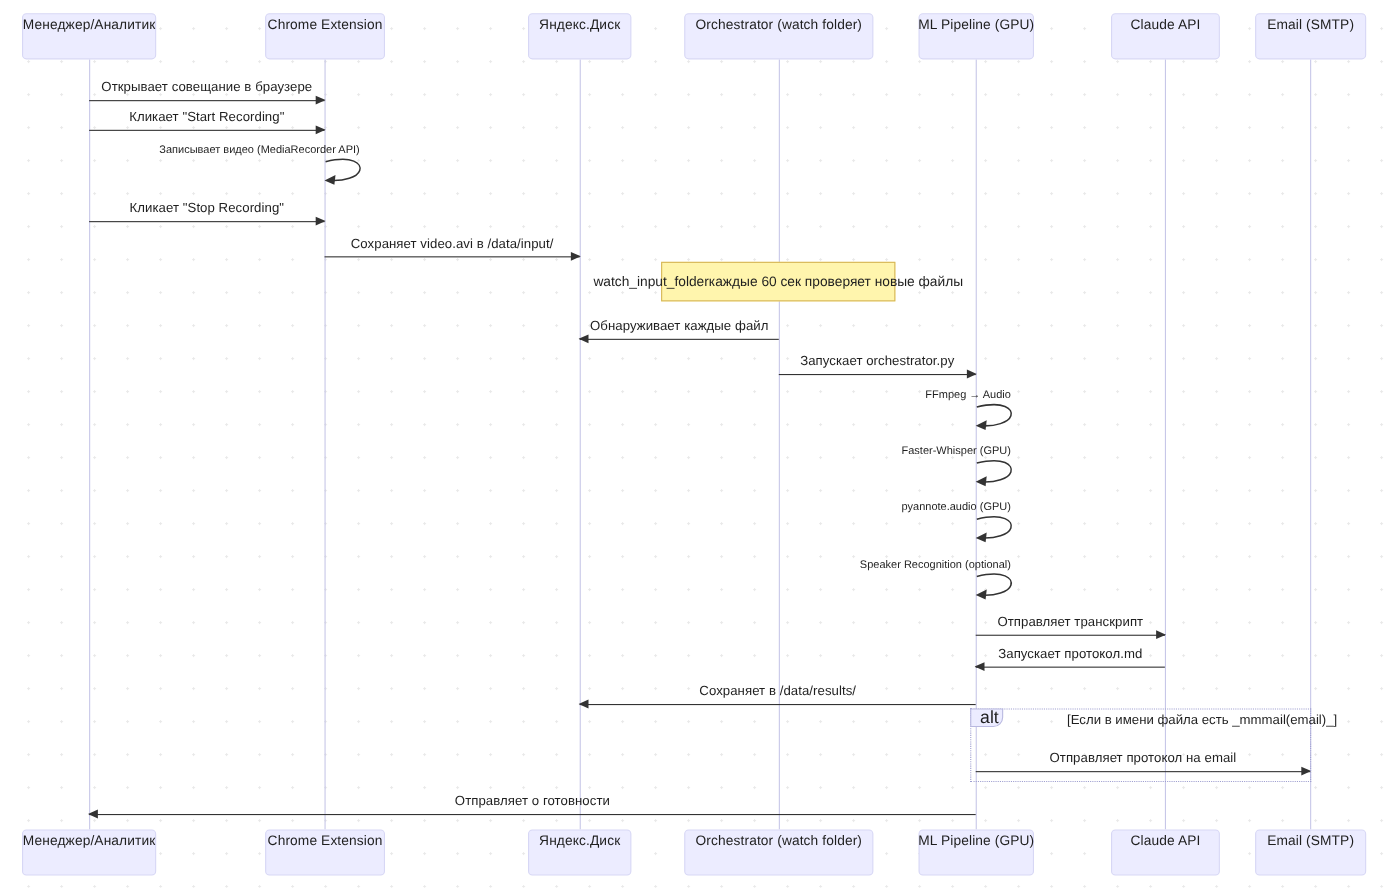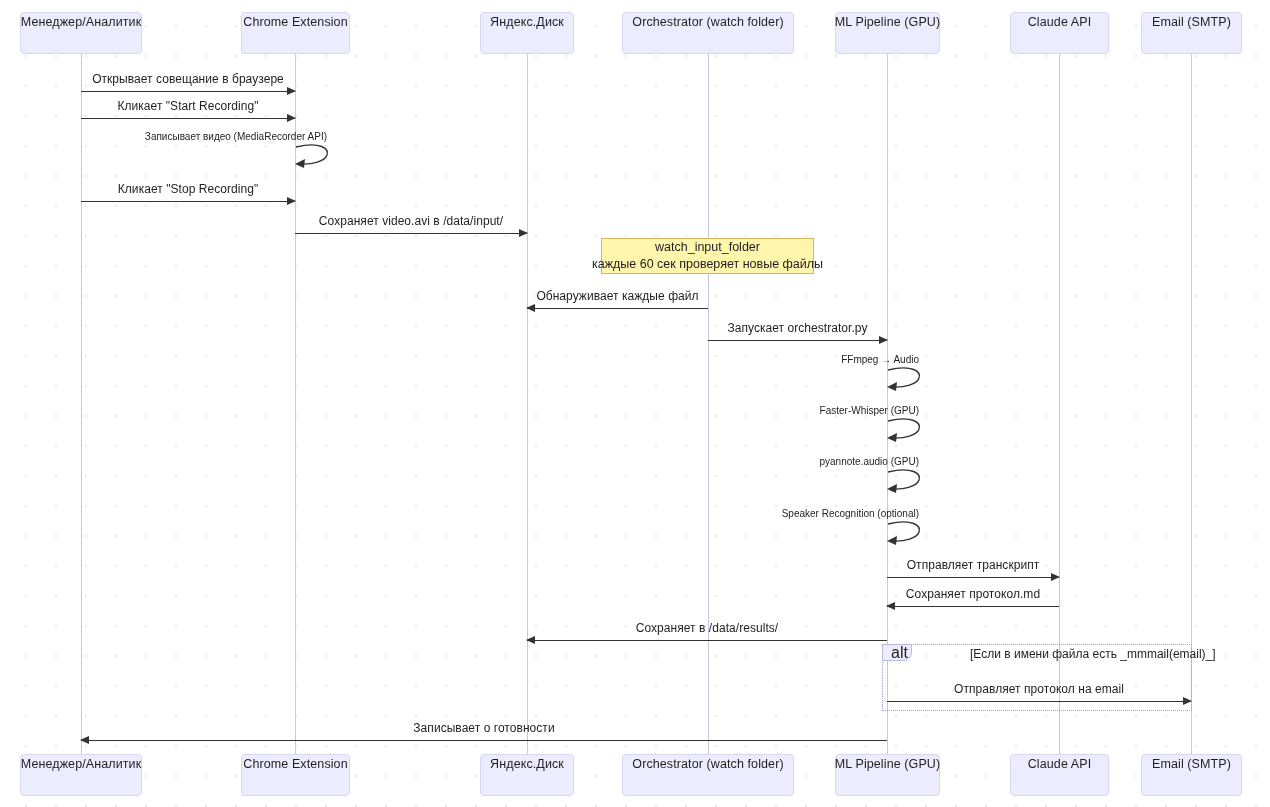--- a/index.html
+++ b/index.html
@@ -109,21 +109,21 @@
     white-space: nowrap;
   }
 
   
   .note-box {
     position: absolute;
     box-sizing: border-box;
     background: #fff5ad;
     border: 1px solid #d6b656;
     display: flex;
-    flex-direction: column;
+    flex-direction: row;
     align-items: center;
     justify-content: center;
     font-size: 12.5px;
     color: #1f1f1f;
     line-height: 1.35;
     text-align: center;
     padding: 3px 10px;
     white-space: nowrap;
   }
 
@@ -273,36 +273,36 @@
       <div class="label">Speaker Recognition (optional)</div>
     </div>
     <div class="msg to-right" style="left: 887px; width: 172px; top: 577px;">
       <div class="line"></div>
       <div class="head"></div>
       <div class="label">Отправляет транскрипт</div>
     </div>
     <div class="msg to-left" style="left: 887px; width: 172px; top: 606px;">
       <div class="line"></div>
       <div class="head"></div>
-      <div class="label">Сохраняет протокол.md</div>
+      <div class="label">Запускает протокол.md</div>
     </div>
     <div class="msg to-left" style="left: 527px; width: 360px; top: 640px;">
       <div class="line"></div>
       <div class="head"></div>
       <div class="label">Сохраняет в /data/results/</div>
     </div>
     <div class="msg to-right" style="left: 887px; width: 304px; top: 701px;">
       <div class="line"></div>
       <div class="head"></div>
       <div class="label">Отправляет протокол на email</div>
     </div>
     <div class="msg to-left" style="left: 81px; width: 806px; top: 740px;">
       <div class="line"></div>
       <div class="head"></div>
-      <div class="label">Записывает о готовности</div>
+      <div class="label">Отправляет о готовности</div>
     </div>
     <div class="note-box" style="left: 601px; top: 238px; width: 213px; height: 36px;">
       <div>watch_input_folder</div>
       <div>каждые 60 сек проверяет новые файлы</div>
     </div>
     <div class="alt-frame" style="left: 882px; top: 644px; width: 310px; height: 67px;"></div>
     <div class="alt-tag" style="left: 882px; top: 644px; width: 30px; height: 17px;">
       <span>alt</span>
     </div>
     <div class="alt-cond" style="left: 938px; top: 647px;">[Если в имени файла есть _mmmail(email)_]</div>

